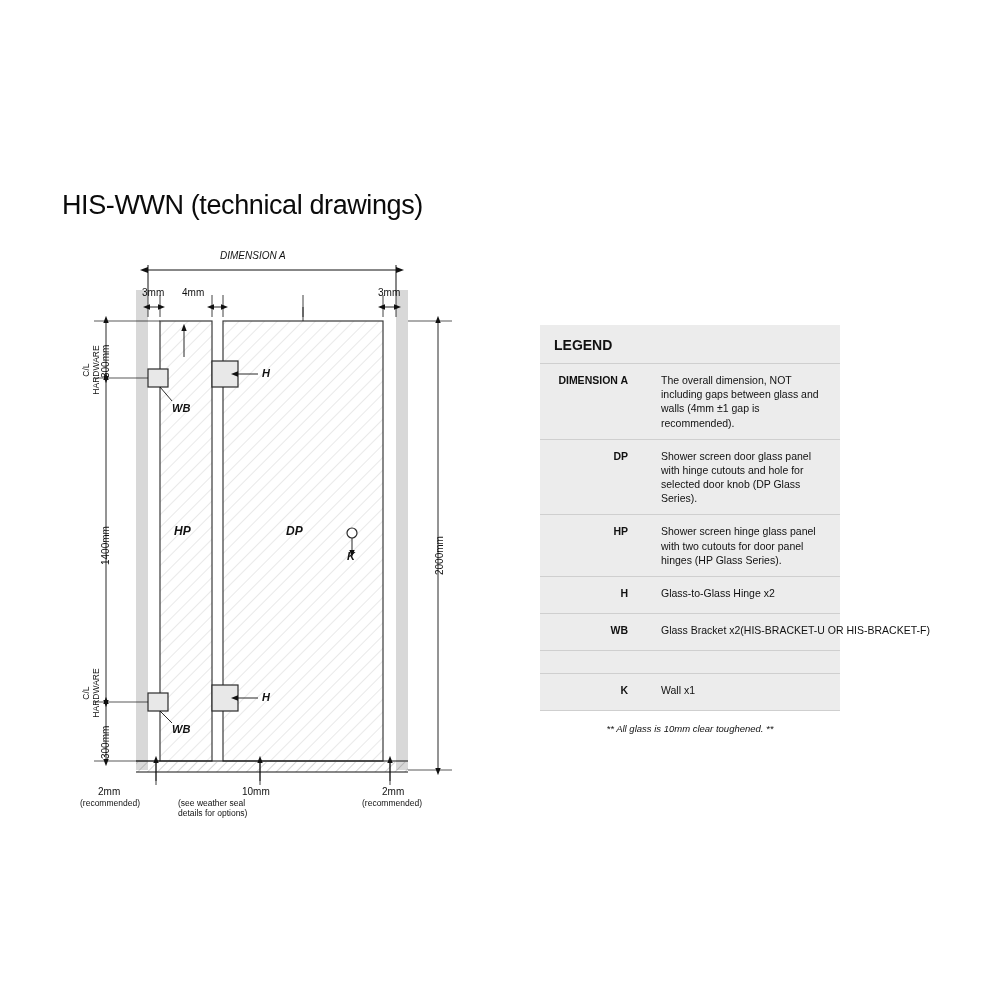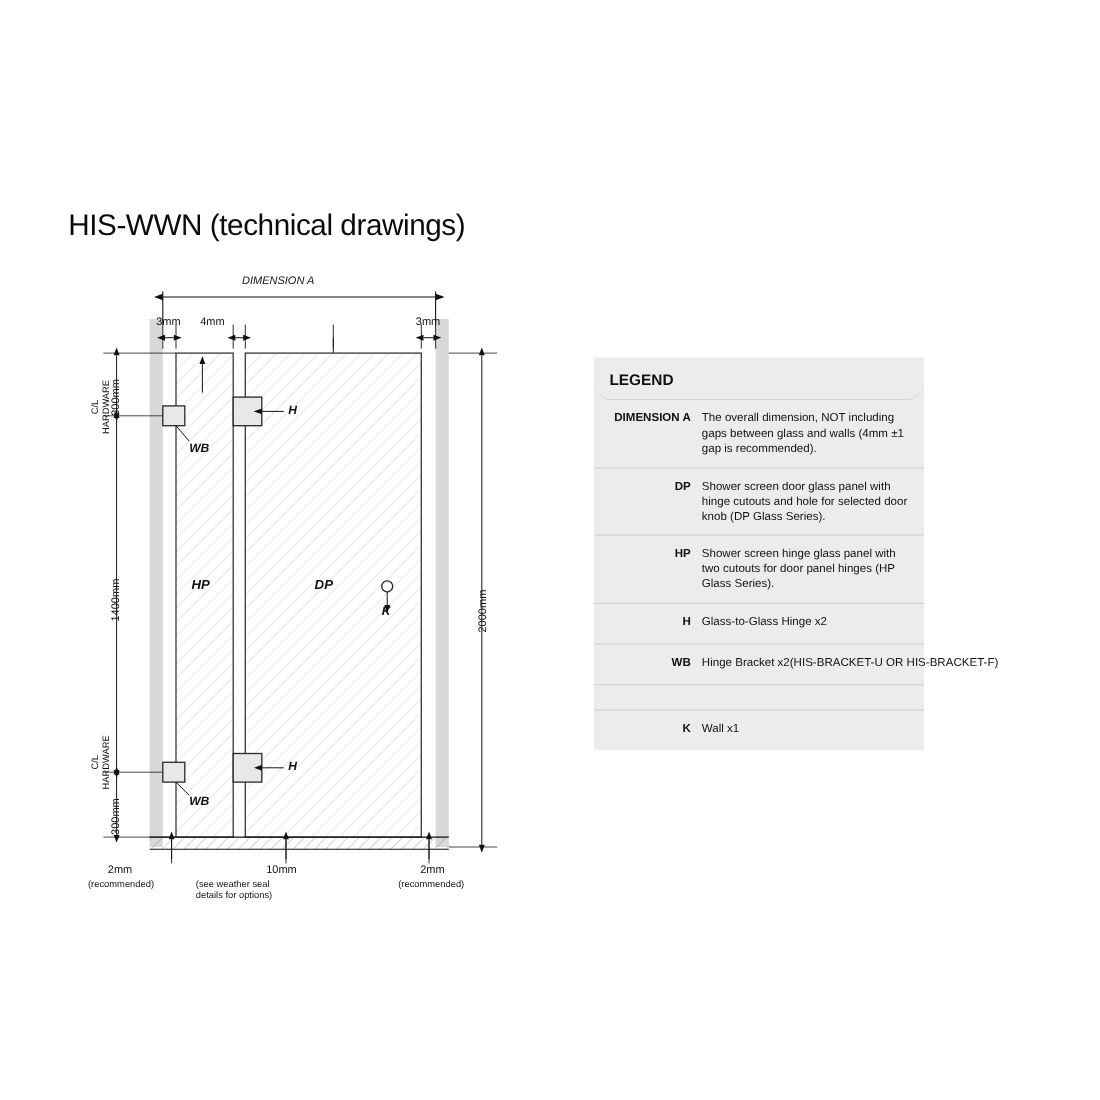--- a/index.html
+++ b/index.html
@@ -59,21 +59,20 @@
     top: 325px;
     width: 300px;
     background: #ececec;
     font-size: 10.5px;
   }
   #legend .legend-title {
     font-weight: bold;
     font-size: 14px;
     padding: 12px 14px 10px 14px;
     border-bottom: 1px solid #cfcfcf;
-    border-radius: 17px;
   }
   .lrow {
     display: flex;
     align-items: flex-start;
     border-bottom: 1px solid #cfcfcf;
     padding: 9px 6px 9px 6px;
     min-height: 18px;
   }
   .lrow:last-of-type { border-bottom: none; }
   .lkey {
@@ -84,20 +83,21 @@
     font-size: 10.5px;
     padding-right: 10px;
     box-sizing: border-box;
     line-height: 1.35;
   }
   .lval {
     flex: 1;
     font-size: 10.5px;
     line-height: 1.35;
     padding-right: 4px;
+    margin-left: 23px;
   }
   .lval.nowrap { white-space: nowrap; }
   .lrow.spacer { height: 22px; padding: 0; border-bottom: 1px solid #cfcfcf; }
   #legend .footnote {
     text-align: center;
     font-style: italic;
     font-size: 9.5px;
     padding: 12px 6px 10px 6px;
     background: #ffffff;
   }
@@ -246,21 +246,22 @@
   <div class="lrow">
     <div class="lkey">HP</div>
     <div class="lval">Shower screen hinge glass panel with two cutouts for door panel hinges (HP Glass Series).</div>
   </div>
   <div class="lrow">
     <div class="lkey">H</div>
     <div class="lval">Glass-to-Glass Hinge x2</div>
   </div>
   <div class="lrow">
     <div class="lkey">WB</div>
-    <div class="lval nowrap">Hinge Bracket x2(HIS-BRACKET-U OR HIS-BRACKET-F)</div>
+    <div class="lval nowrap">Glass Bracket x2(HIS-BRACKET-U OR HIS-BRACKET-F)</div>
   </div>
   <div class="lrow spacer"></div>
   <div class="lrow">
     <div class="lkey">K</div>
     <div class="lval">Wall x1</div>
   </div>
 
+  <div class="footnote">** All glass is 10mm clear toughened. **</div>
 </div>
 
 </body></html>

